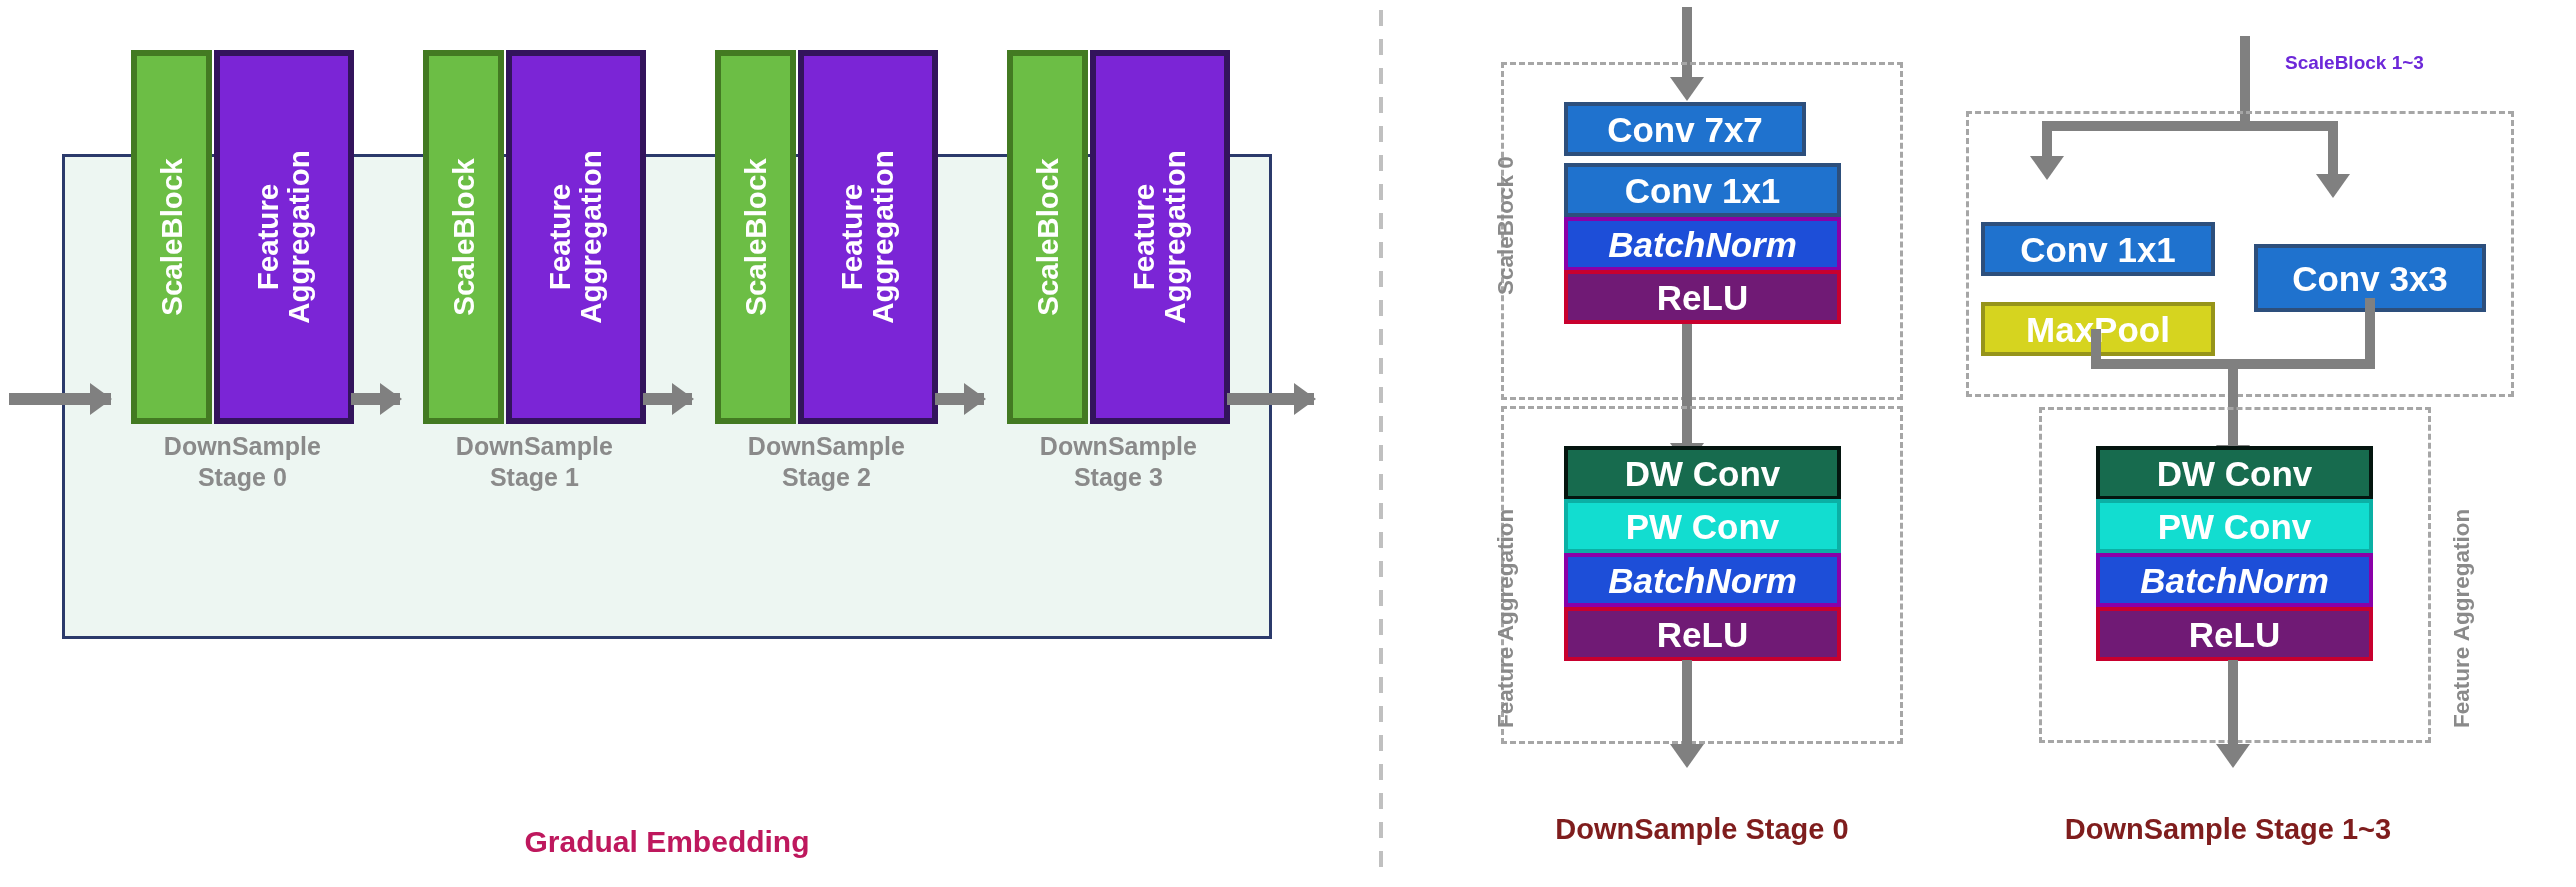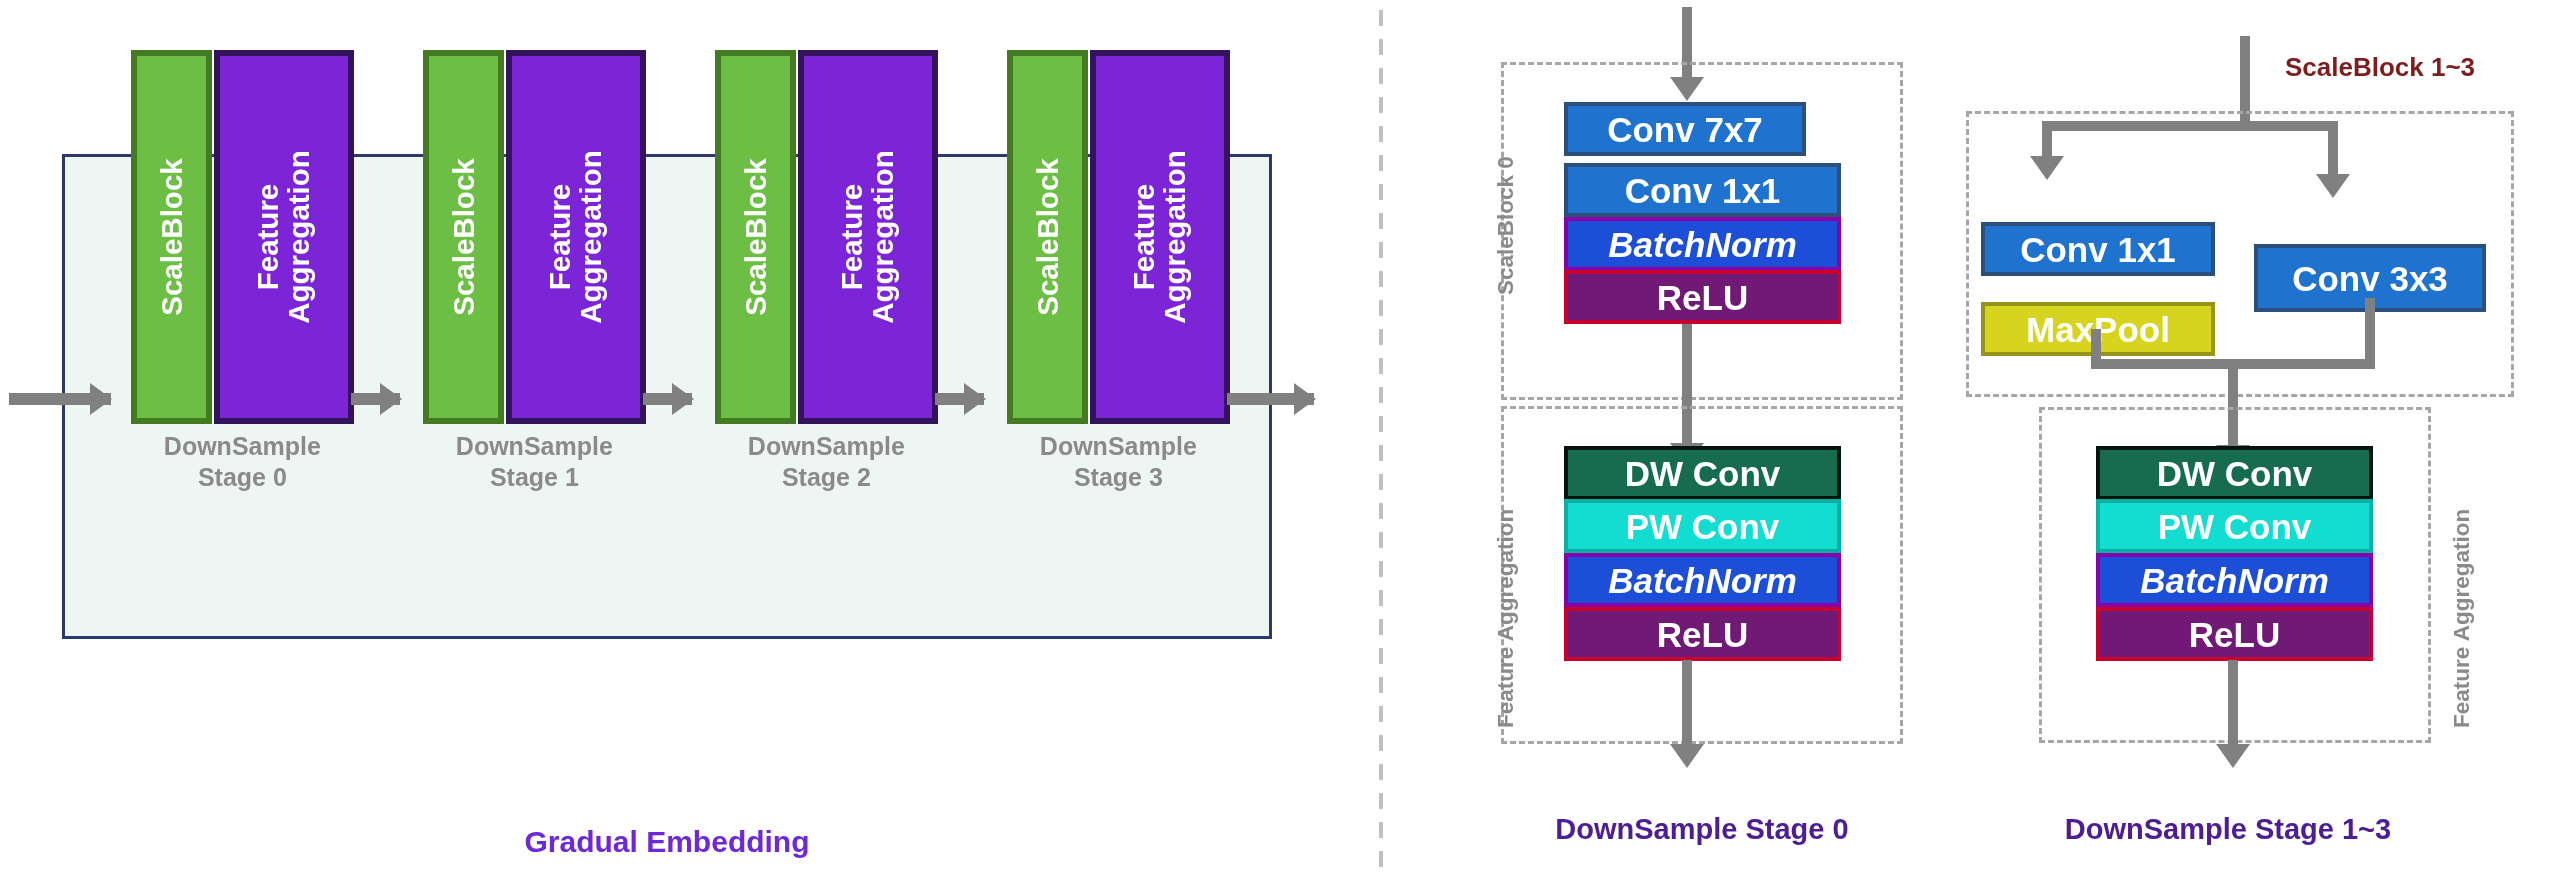--- a/index.html
+++ b/index.html
@@ -27,31 +27,31 @@
     color:#8a8a8a;font-size:25px;font-weight:bold;line-height:1.25;}
 
   
   .harrow{position:absolute;height:12px;background:#808080;}
   .harrow:after{content:"";position:absolute;right:-1.7px;top:50%;
     width:0;height:0;border-left:22.5px solid #808080;
     border-top:16.5px solid transparent;border-bottom:16.5px solid transparent;
     transform:translateY(-50%);}
 
   #left-caption{left:62px;top:825px;width:1210px;text-align:center;
-    color:#6d28d9;font-size:30px;font-weight:bold;}
+    color:#be185d;font-size:30px;font-weight:bold;}
 
   
   #divider{left:1379px;top:10.4px;width:4.3px;height:867px;
     background:repeating-linear-gradient(to bottom,#c0c0c0 0 15.6px,transparent 15.6px 29px);}
 
   
   .dashbox{position:absolute;border:3.5px dashed #a6a6a6;box-sizing:border-box;}
   .side-label{position:absolute;color:#8a8a8a;font-size:22.5px;font-weight:bold;
     white-space:nowrap;transform-origin:0 0;}
-  .top-label{position:absolute;color:#7f1d1d;font-size:26px;font-weight:bold;
+  .top-label{position:absolute;color:#6d28d9;font-size:19px;font-weight:bold;
     white-space:nowrap;}
 
   .layer{position:absolute;box-sizing:border-box;color:#ffffff;font-weight:bold;
     font-size:35px;display:flex;align-items:center;justify-content:center;
     line-height:1;}
   .l-conv{background:#1f72ce;border:4.3px solid #2d4f7c;}
   .l-bn{background:#1d4ed8;border:4.3px solid #8a00a8;font-style:italic;}
   .l-relu{background:#701a75;border:4.3px solid #c8002e;}
   .l-dw{background:#176b4e;border:4.3px solid #04150f;}
   .l-pw{background:#12ddd0;border:4.3px solid #0bb0a5;}
@@ -59,21 +59,21 @@
 
   
   .varrow{position:absolute;width:10.4px;background:#808080;}
   .varrow:after{content:"";position:absolute;bottom:-22.5px;left:50%;
     width:0;height:0;border-top:24px solid #808080;
     border-left:17.3px solid transparent;border-right:17.3px solid transparent;
     transform:translateX(-50%);}
   .vline{position:absolute;width:10.4px;background:#808080;}
   .hline{position:absolute;height:10.4px;background:#808080;}
 
-  .col-caption{position:absolute;color:#4c1d95;font-size:29px;font-weight:bold;
+  .col-caption{position:absolute;color:#7f1d1d;font-size:29px;font-weight:bold;
     text-align:center;white-space:nowrap;}
 </style>
 </head>
 <body>
 
 <div id="root">
 
   <div class="abs" id="left-panel"></div>
 
   <div class="harrow abs" style="left:8.7px;top:393px;width:102px;"></div>

